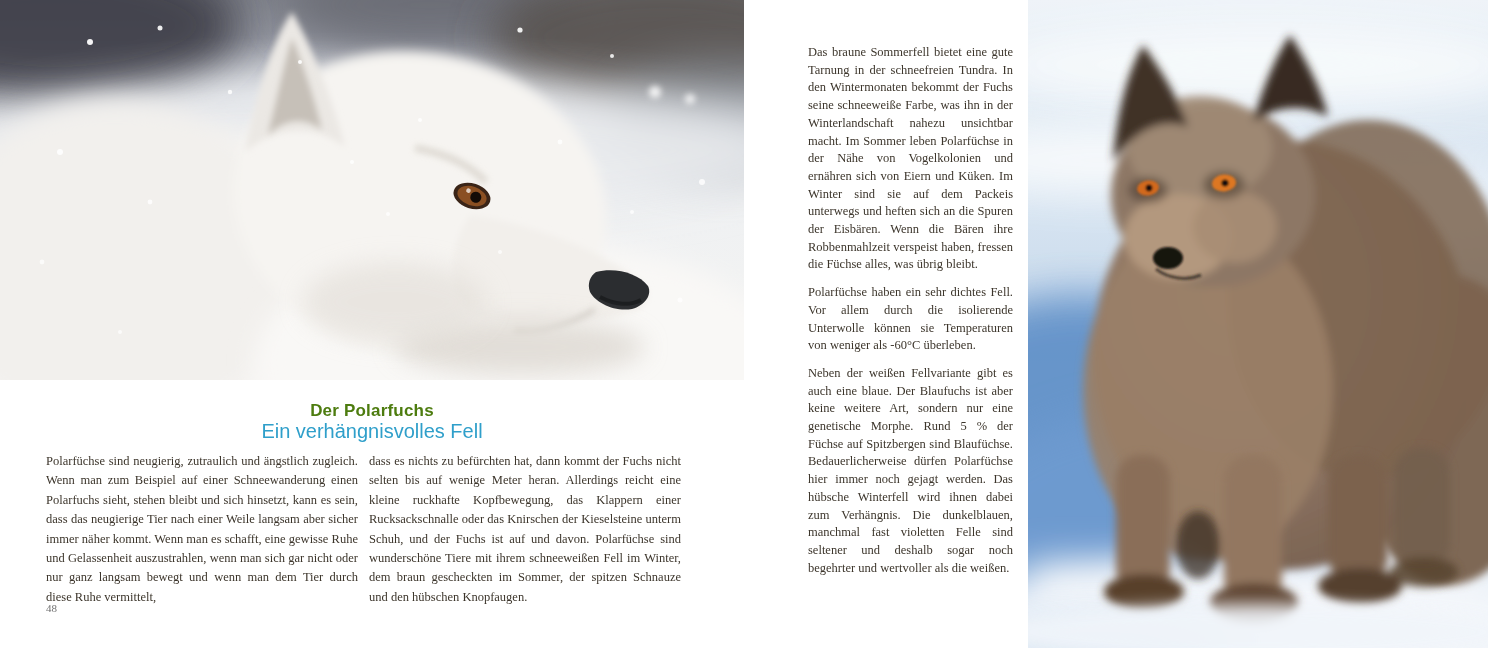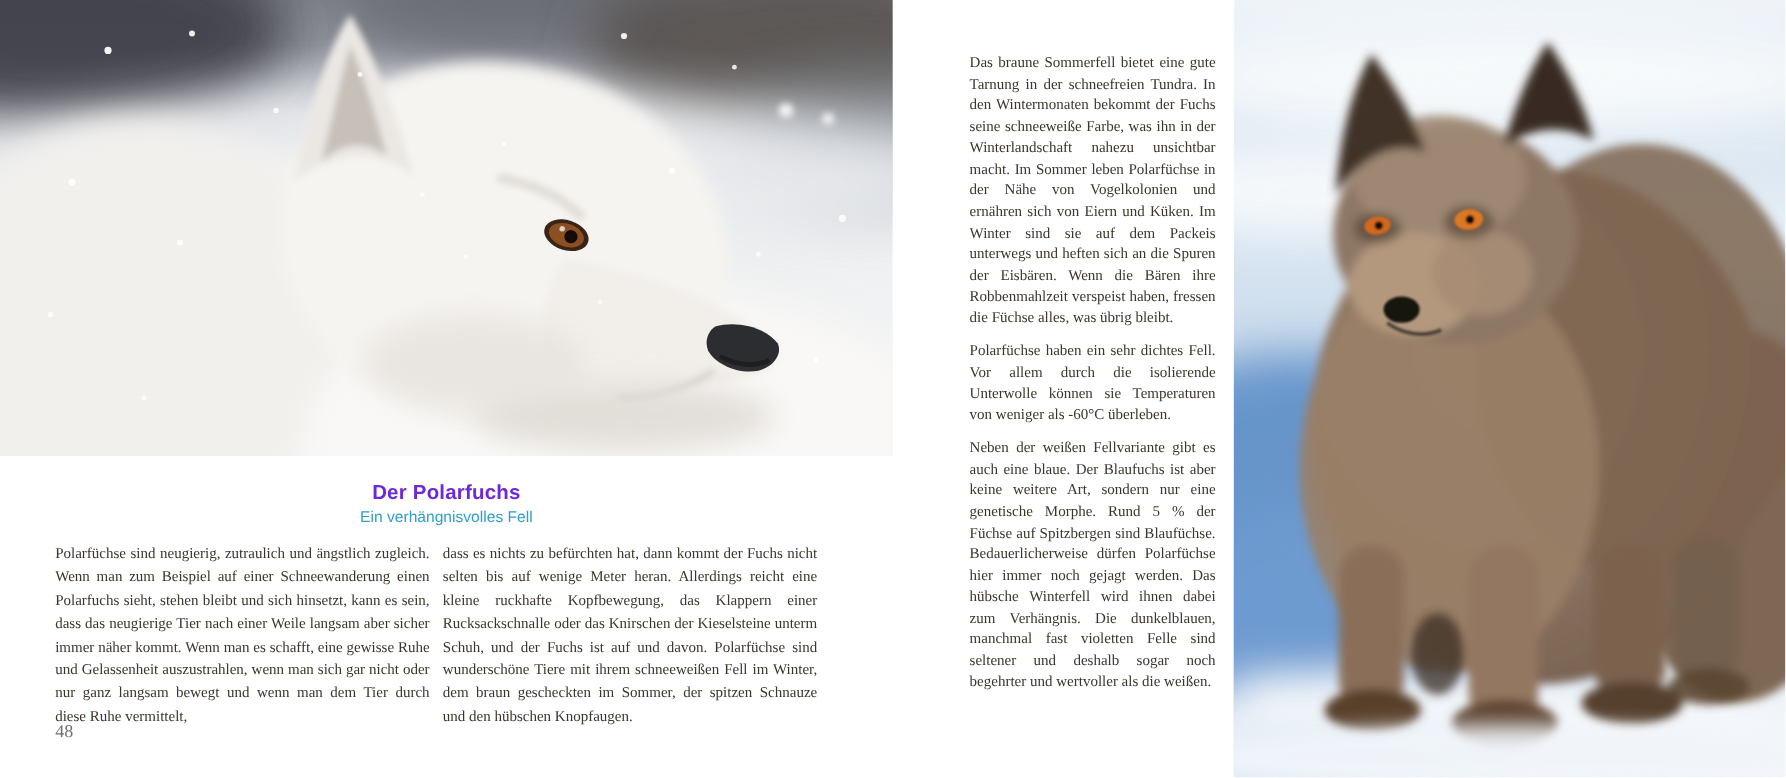--- a/index.html
+++ b/index.html
@@ -12,28 +12,28 @@
   .page-right{left:744px;width:744px;}
 
   .photo{position:absolute;overflow:hidden;}
   .photo-left{left:0;top:0;width:744px;height:380px;}
   .photo-right{left:284px;top:0;width:460px;height:648px;}
   .photo svg{display:block;}
 
   .title-block{position:absolute;left:0;top:401px;width:744px;text-align:center;
     font-family:"Liberation Sans",sans-serif;}
   .chapter-title{font-size:17px;font-weight:700;letter-spacing:.2px;color:#1d4e80;line-height:19px;}
-  .chapter-subtitle{font-size:13px;font-weight:500;color:#2f9fca;line-height:18px;margin-top:2px;}
+  .chapter-subtitle{font-size:20px;font-weight:500;color:#2f9fca;line-height:18px;margin-top:2px;}
 
   .columns{position:absolute;left:46px;top:452px;width:645px;display:flex;gap:11px;}
   .columns p{
     margin:0;width:312px;font-size:12.5px;line-height:19.4px;
     text-align:justify;color:#3c352b;hyphens:auto;-webkit-hyphens:auto;
   }
-  .pagenum{position:absolute;left:46px;top:602px;font-size:15px;color:#6f6f6f;}
+  .pagenum{position:absolute;left:46px;top:602px;font-size:11px;color:#6f6f6f;}
 
   .right-textcol{position:absolute;left:64px;top:44px;width:205px;}
   .right-textcol p{
     margin:0 0 10px 0;font-size:12.5px;line-height:17.7px;
     text-align:justify;color:#3c352b;hyphens:auto;-webkit-hyphens:auto;
   }
 </style>
 </head>
 <body>
 
@@ -117,21 +117,21 @@
           <circle cx="680" cy="300" r="2.5" opacity=".75"></circle>
           <circle cx="120" cy="332" r="2" opacity=".7"></circle>
           <circle cx="42" cy="262" r="2.4" opacity=".7"></circle>
           <circle cx="500" cy="252" r="2" opacity=".7"></circle>
           <circle cx="388" cy="214" r="2" opacity=".75"></circle>
         </g>
       </svg>
     </div>
 
     <div class="title-block">
-      <div class="chapter-title" style="color: #6d28d9;">Der Polarfuchs</div>
+      <div class="chapter-title" style="color: #4d7c0f;">Der Polarfuchs</div>
       <div class="chapter-subtitle" style="color: rgb(47, 159, 202);">Ein verhängnisvolles Fell</div>
     </div>
 
     <div class="columns">
       <p lang="de">Polarfüchse sind neugierig, zutraulich und ängstlich zugleich. Wenn man zum Beispiel auf einer Schneewanderung einen Polarfuchs sieht, stehen bleibt und sich hinsetzt, kann es sein, dass das neugierige Tier nach einer Weile langsam aber sicher immer näher kommt. Wenn man es schafft, eine gewisse Ruhe und Gelassenheit auszustrahlen, wenn man sich gar nicht oder nur ganz langsam bewegt und wenn man dem Tier durch diese Ruhe vermittelt,</p>
       <p lang="de">dass es nichts zu befürchten hat, dann kommt der Fuchs nicht selten bis auf wenige Meter heran. Allerdings reicht eine kleine ruckhafte Kopfbewegung, das Klappern einer Rucksackschnalle oder das Knirschen der Kieselsteine unterm Schuh, und der Fuchs ist auf und davon. Polarfüchse sind wunderschöne Tiere mit ihrem schneeweißen Fell im Winter, dem braun gescheckten im Sommer, der spitzen Schnauze und den hübschen Knopfaugen.</p>
     </div>
 
     <div class="pagenum" style="color: rgb(111, 111, 111);">48</div>
   </div>

